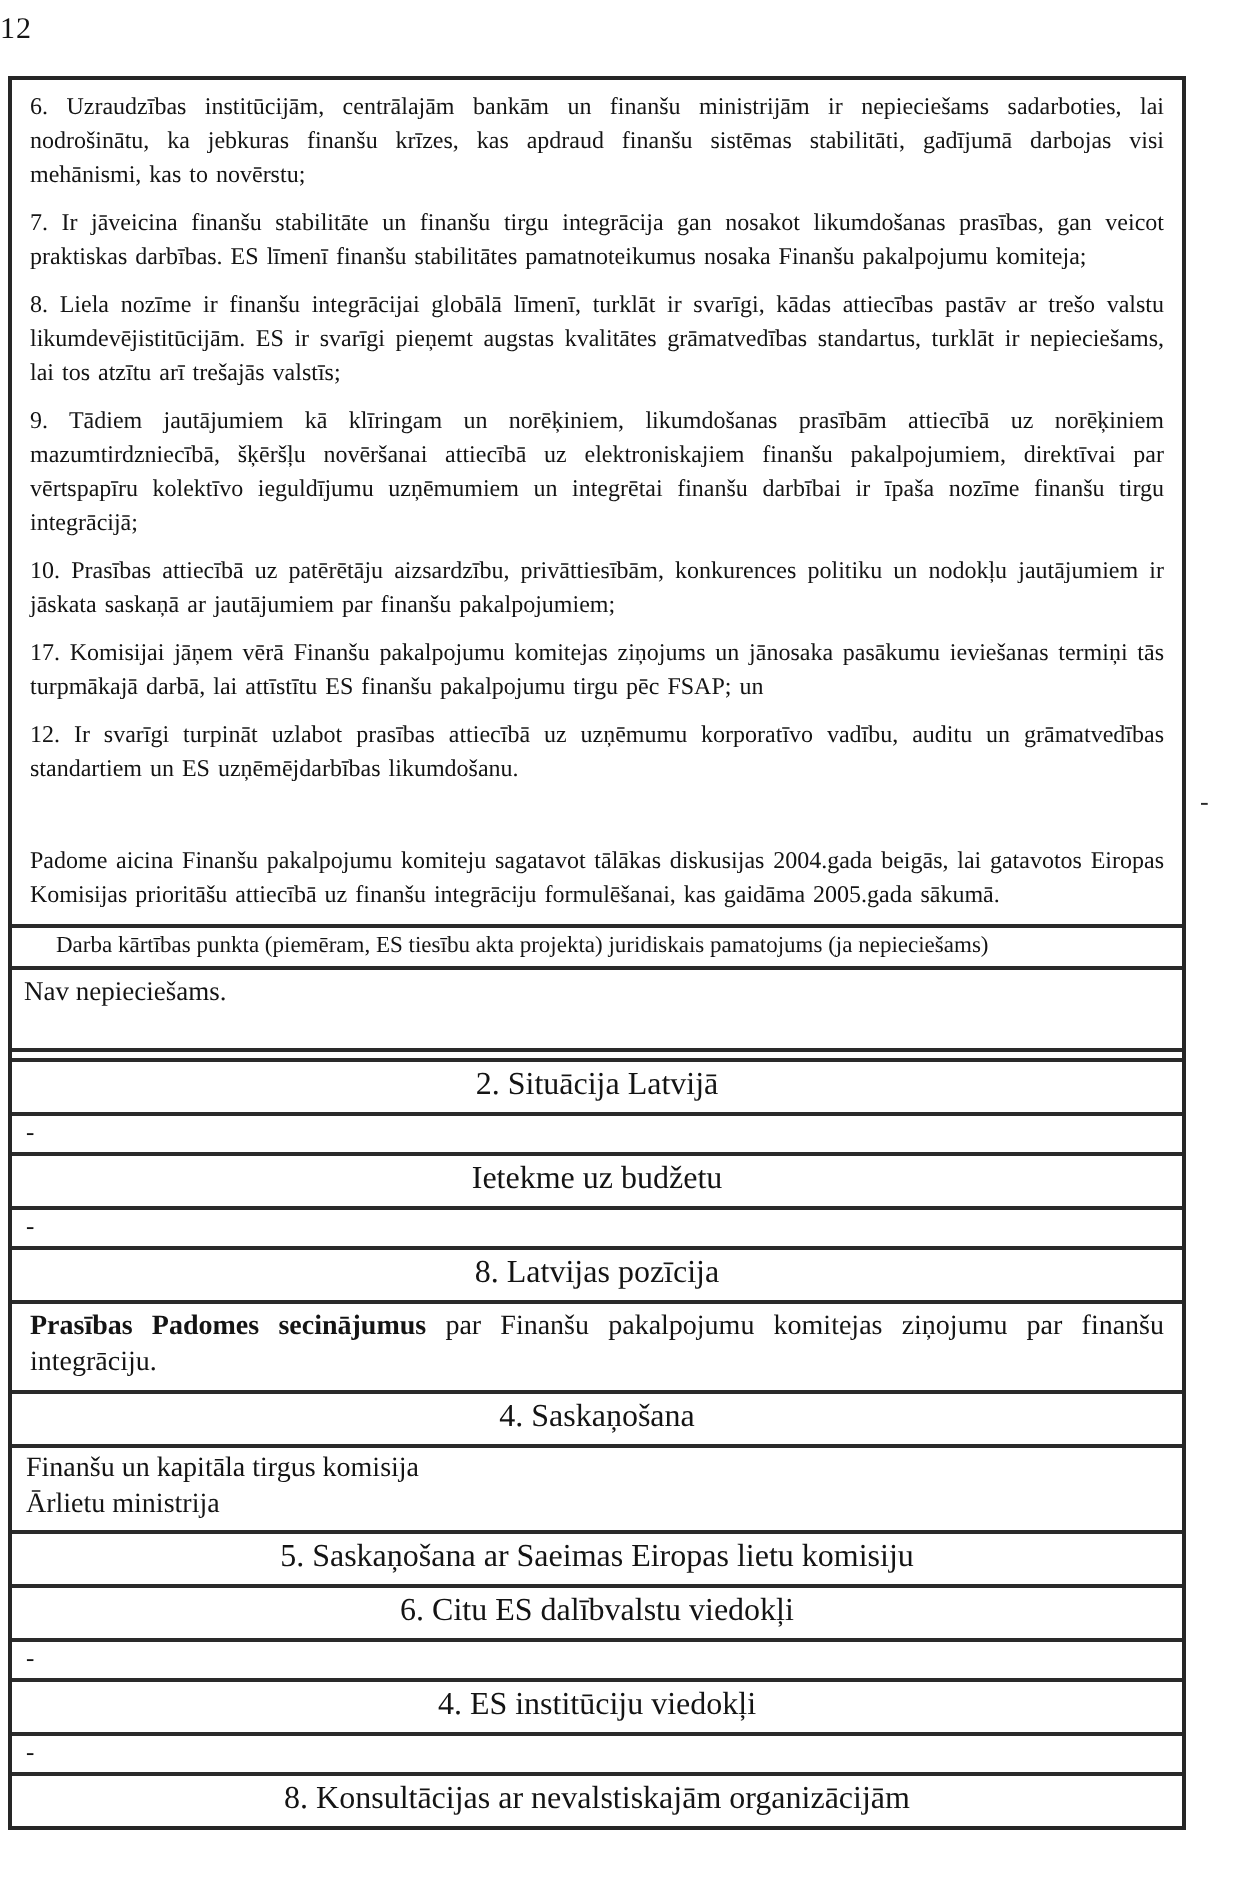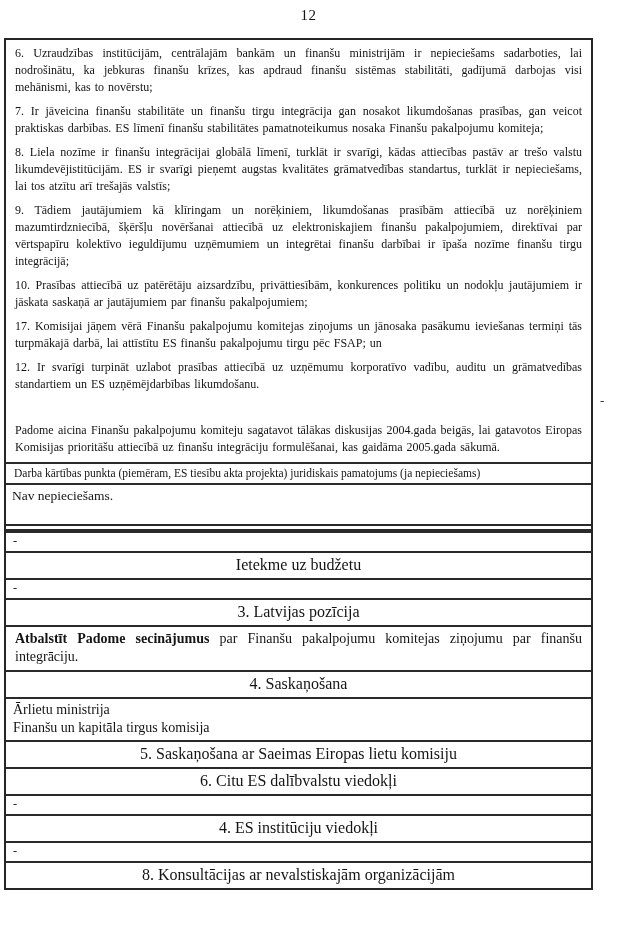--- a/index.html
+++ b/index.html
@@ -9,21 +9,21 @@
   }
   body {
     width: 617px;
     height: 950px;
     position: relative;
     font-family: "Liberation Serif", "DejaVu Serif", serif;
     color: #141414;
     overflow: hidden;
   }
   .page-number {
-    text-align: center;
+    text-align: left;
     font-size: 15px;
     padding-top: 7px;
     letter-spacing: 0.5px;
   }
   .doc-table {
     position: absolute;
     left: 4px;
     top: 38px;
     width: 589px;
     border: 2px solid #262626;
@@ -49,21 +49,21 @@
     line-height: 17px;
     text-align: justify;
     word-spacing: 1px;
   }
   .para.closing {
     margin-top: 29px;
     margin-bottom: 2px;
   }
   .legal-label-cell {
     font-size: 11.5px;
-    padding: 2px 5px 3px 8px;
+    padding: 2px 5px 3px 22px;
     line-height: 14px;
   }
   .value-cell {
     font-size: 13.5px;
     padding: 3px 6px 20px 6px;
     line-height: 16px;
   }
   .dash-cell {
     font-size: 12.5px;
     padding: 2px 7px 3px 7px;
@@ -114,34 +114,35 @@
     <p class="para">17. Komisijai jāņem vērā Finanšu pakalpojumu komitejas ziņojums un jānosaka pasākumu ieviešanas termiņi tās turpmākajā darbā, lai attīstītu ES finanšu pakalpojumu tirgu pēc FSAP; un</p>
     <p class="para">12. Ir svarīgi turpināt uzlabot prasības attiecībā uz uzņēmumu korporatīvo vadību, auditu un grāmatvedības standartiem un ES uzņēmējdarbības likumdošanu.</p>
     <p class="para closing">Padome aicina Finanšu pakalpojumu komiteju sagatavot tālākas diskusijas 2004.gada beigās, lai gatavotos Eiropas Komisijas prioritāšu attiecībā uz finanšu integrāciju formulēšanai, kas gaidāma 2005.gada sākumā.</p>
   </div>
 
   <div class="row legal-label-cell">Darba kārtības punkta (piemēram, ES tiesību akta projekta) juridiskais pamatojums (ja nepieciešams)</div>
   <div class="row value-cell">Nav nepieciešams.</div>
 
   <div class="sep-double"></div>
 
+  <div class="row nt header-cell">2. Situācija Latvijā</div>
   <div class="row dash-cell">-</div>
 
   <div class="row header-cell">Ietekme uz budžetu</div>
   <div class="row dash-cell">-</div>
 
-  <div class="row header-cell">3. Latvijas pozīcija</div>
+  <div class="row header-cell">8. Latvijas pozīcija</div>
   <div class="row position-cell">
-    <span class="bold">Atbalstīt Padome secinājumus</span><span> par Finanšu pakalpojumu komitejas ziņojumu par finanšu integrāciju.</span>
+    <span class="bold">Prasības Padomes secinājumus</span><span> par Finanšu pakalpojumu komitejas ziņojumu par finanšu integrāciju.</span>
   </div>
 
   <div class="row header-cell">4. Saskaņošana</div>
   <div class="row coord-cell">
+    <div>Finanšu un kapitāla tirgus komisija</div>
     <div>Ārlietu ministrija</div>
-    <div>Finanšu un kapitāla tirgus komisija</div>
   </div>
 
   <div class="row header-cell">5. Saskaņošana ar Saeimas Eiropas lietu komisiju</div>
 
   <div class="row header-cell">6. Citu ES dalībvalstu viedokļi</div>
   <div class="row dash-cell">-</div>
 
   <div class="row header-cell">4. ES institūciju viedokļi</div>
   <div class="row dash-cell">-</div>
 

